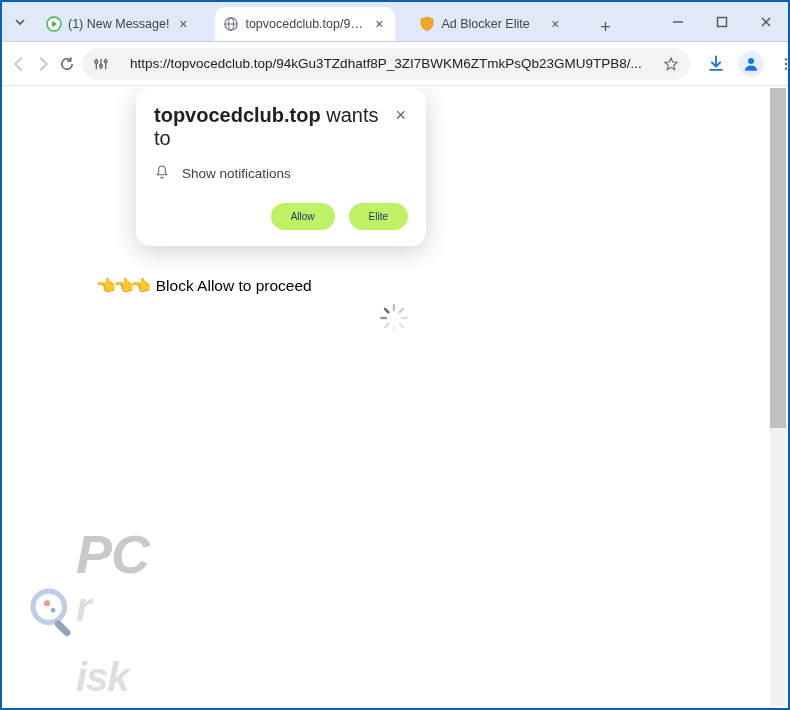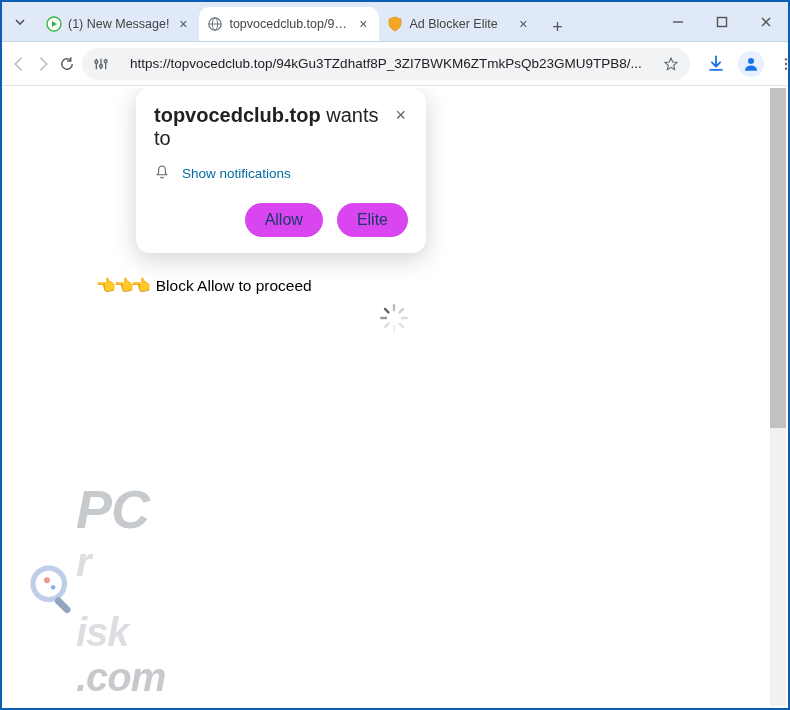--- a/index.html
+++ b/index.html
@@ -1,21 +1,21 @@
 <!DOCTYPE html>
 <html><head>
 <meta charset="utf-8">
 <style>
   * { box-sizing: border-box; margin: 0; padding: 0; }
   html, body { width: 790px; height: 710px; overflow: hidden; font-family: "Segoe UI", Arial, sans-serif; background: #fff; }
   .window { width: 790px; height: 710px; border: 2px solid #0a5fb5; background: #fff; position: relative; }
   
   .titlebar { height: 40px; background: #dfe9f8; display: flex; align-items: stretch; border-bottom: 1px solid #c5d3e8; }
   .menu-drop { width: 36px; display: flex; align-items: center; justify-content: center; color: #555; font-size: 12px; cursor: pointer; }
-  .tabs { display: flex; align-items: flex-end; flex: 1; padding-top: 4px; gap: 0; }
+  .tabs { display: flex; align-items: flex-end; flex: 1; padding-top: 4px; gap: 16px; }
   .tab { height: 34px; min-width: 160px; max-width: 180px; display: flex; align-items: center; padding: 0 8px; gap: 6px; font-size: 12.5px; color: #444; border-radius: 10px 10px 0 0; position: relative; cursor: pointer; }
   .tab.active { background: #fff; }
   .tab .fav { width: 16px; height: 16px; display:flex;align-items:center;justify-content:center; }
   .tab .title { flex: 1; white-space: nowrap; overflow: hidden; text-overflow: ellipsis; }
   .tab .close { width: 16px; height: 16px; display:flex;align-items:center;justify-content:center; color:#555; font-size:14px; border-radius:50%; }
   .newtab { width: 28px; height: 28px; margin: 4px 0 0 4px; display:flex;align-items:center;justify-content:center; color:#555; font-size:18px; cursor:pointer; }
   .win-controls { display:flex; }
   .win-btn { width: 44px; display:flex;align-items:center;justify-content:center; color:#555; }
   .win-btn svg { width:12px; height:12px; }
   
@@ -32,23 +32,23 @@
   
   .viewport { position:absolute; top:86px; left:2px; right:2px; bottom:2px; background:#fff; overflow:hidden; }
   .scrollbar-track { position:absolute; top:0; right:0; bottom:0; width:16px; background:#f1f1f1; }
   .scrollbar-thumb { position:absolute; top:0; right:0; width:16px; height:340px; background:#c1c1c1; }
   
   .notif { position:absolute; top:0px; left:132px; width:290px; background:#fff; border-radius:14px; box-shadow:0 6px 24px rgba(0,0,0,0.18); padding:16px 18px 16px 18px; }
   .notif-head { display:flex; justify-content:space-between; align-items:flex-start; }
   .notif-title { font-size:20px; color:#202124; }
   .notif-title b { font-weight:700; }
   .notif-close { color:#5f6368; font-size:18px; cursor:pointer; line-height:1; padding:2px; }
-  .notif-row { display:flex; align-items:center; gap:12px; margin-top:14px; color:#0369a1; font-size:13.5px; }
+  .notif-row { display:flex; align-items:center; gap:12px; margin-top:14px; color:#404040; font-size:13.5px; }
   .notif-actions { display:flex; justify-content:flex-end; gap:14px; margin-top:20px; }
-  .pill { padding:8px 20px; border-radius:20px; background:#d946ef; color:#1b3a6b; font-size:16px; cursor:pointer; border:none; }
+  .pill { padding:8px 20px; border-radius:20px; background:#bef264; color:#1b3a6b; font-size:10px; cursor:pointer; border:none; }
   
   .page-msg { position:absolute; top:188px; left:92px; font-size:15.5px; color:#000; display:flex; align-items:center; gap:6px; }
   .hands { font-size:16px; letter-spacing:-2px; }
   .spinner { position:absolute; top:214px; left:374px; }
   .spinner svg { width:32px; height:32px; }
   
   .watermark { position:absolute; left:22px; bottom:6px; display:flex; align-items:center; opacity:0.55; }
   .wm-glass { width:56px;height:56px; }
   .wm-text { font-family: Arial, sans-serif; font-style:italic; font-weight:700; font-size:54px; letter-spacing:-1px; display:flex; align-items:baseline; margin-left:-6px;flex-direction:column; }
   .wm-text .pc { color:#9aa0a6; }
@@ -237,18 +237,17 @@
       <svg class="wm-glass" viewBox="0 0 64 64">
         <circle cx="26" cy="26" r="18" fill="none" stroke="#8aa7d6" stroke-width="6"></circle>
         <circle cx="24" cy="22" r="3.5" fill="#d94b3a"></circle>
         <circle cx="31" cy="30" r="2.6" fill="#2a6bc4"></circle>
         <rect x="37" y="40" width="22" height="8" rx="4" transform="rotate(45 37 40)" fill="#3a5a8a"></rect>
       </svg>
       <div class="wm-text">
         <span class="pc">PC</span>
         <span class="r">r</span>
         <span class="isk">isk</span>
-        <span class="dotcom">.com</span>
       </div>
     </div>
 
   </div>
 </div>
 
 </body></html>

